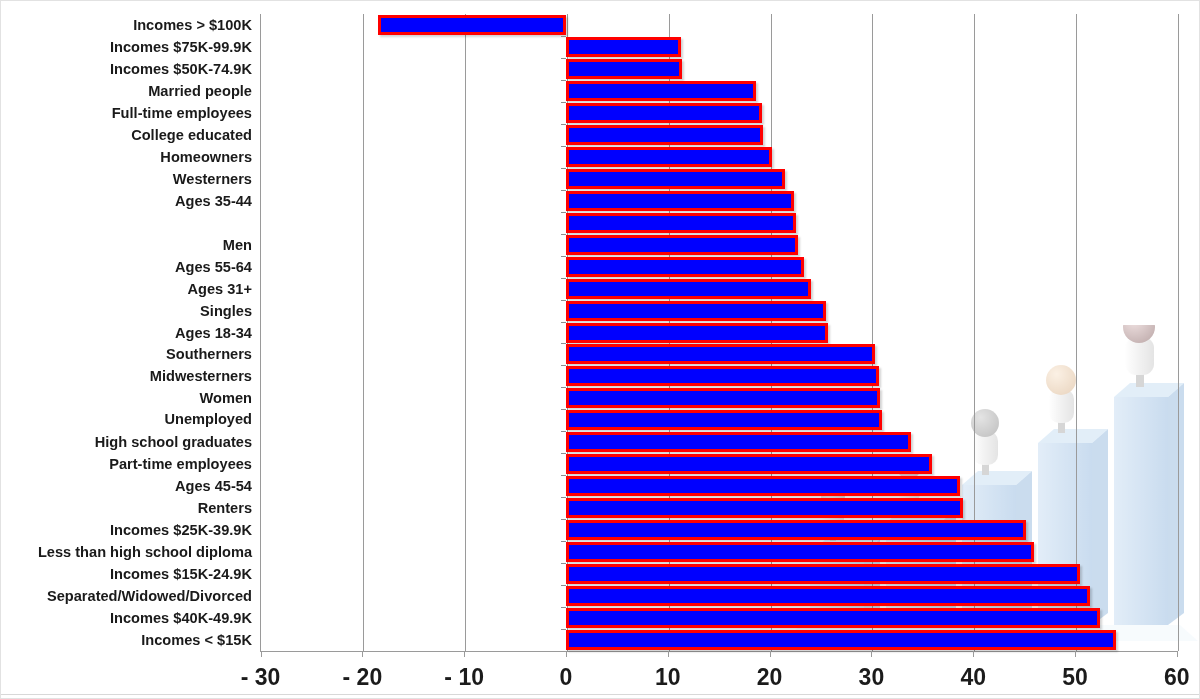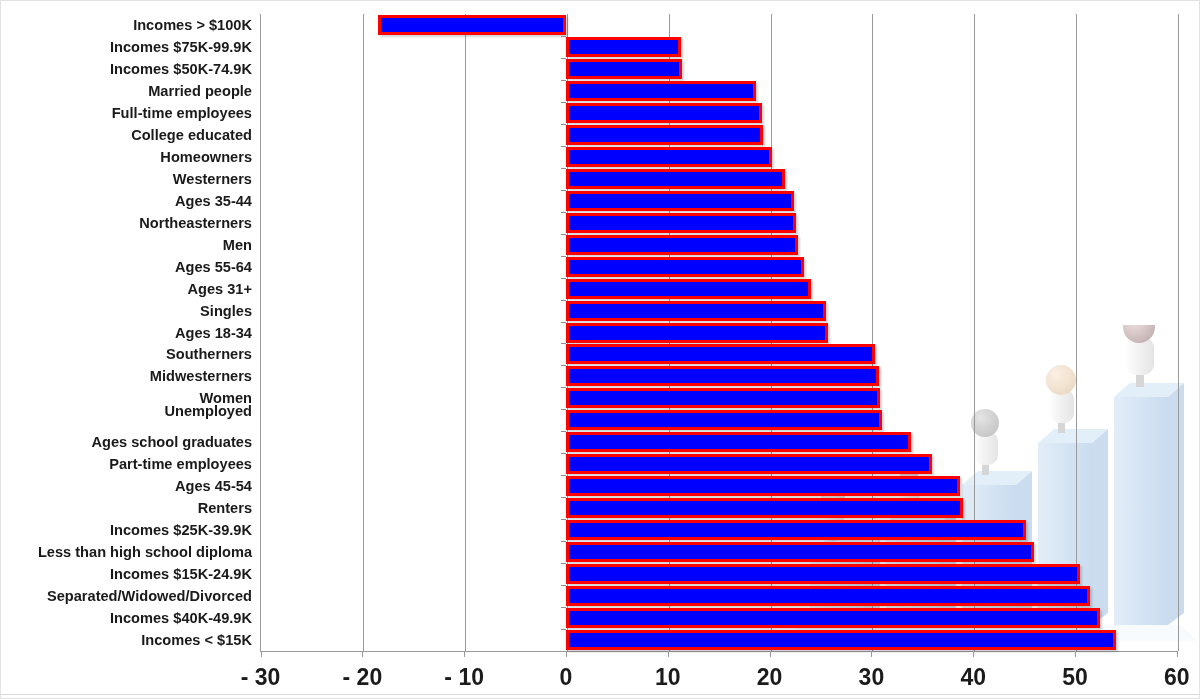--- a/index.html
+++ b/index.html
@@ -157,31 +157,30 @@
   <div id="labels">
       <div class="catlabel" style="top: 3.98276px;">Incomes &gt; $100K</div>
       <div class="catlabel" style="top: 25.9483px;">Incomes $75K-99.9K</div>
       <div class="catlabel" style="top: 47.9138px;">Incomes $50K-74.9K</div>
       <div class="catlabel" style="top: 69.8793px;">Married people</div>
       <div class="catlabel" style="top: 91.8448px;">Full-time employees</div>
       <div class="catlabel" style="top: 113.81px;">College educated</div>
       <div class="catlabel" style="top: 135.776px; margin-left: 20px;">Homeowners</div>
       <div class="catlabel" style="top: 157.741px;">Westerners</div>
       <div class="catlabel" style="top: 179.707px;">Ages 35-44</div>
-      <div class="catlabel" style="top: 201.672px;">Northeasterners</div>
       <div class="catlabel" style="top: 223.638px;">Men</div>
       <div class="catlabel" style="top: 245.603px;">Ages 55-64</div>
       <div class="catlabel" style="top: 267.569px;">Ages 31+</div>
       <div class="catlabel" style="top: 289.534px;">Singles</div>
       <div class="catlabel" style="top: 311.5px;">Ages 18-34</div>
       <div class="catlabel" style="top: 333.466px;">Southerners</div>
       <div class="catlabel" style="top: 355.431px; margin-left: 26px;">Midwesterners</div>
       <div class="catlabel" style="top: 377.397px;">Women</div>
-      <div class="catlabel" style="top: 390px; margin-left: 32px;">Unemployed</div>
-      <div class="catlabel" style="top: 421.328px;">Ages school graduates</div>
+      <div class="catlabel" style="top: 398px; margin-left: 32px;">Unemployed</div>
+      <div class="catlabel" style="top: 421.328px;">High school graduates</div>
       <div class="catlabel" style="top: 443.293px;">Part-time employees</div>
       <div class="catlabel" style="top: 465.259px;">Ages 45-54</div>
       <div class="catlabel" style="top: 487.224px;">Renters</div>
       <div class="catlabel" style="top: 509.19px;">Incomes $25K-39.9K</div>
       <div class="catlabel" style="top: 531.155px;">Less than high school diploma</div>
       <div class="catlabel" style="top: 553.121px;">Incomes $15K-24.9K</div>
       <div class="catlabel" style="top: 575.086px;">Separated/Widowed/Divorced</div>
       <div class="catlabel" style="top: 597.052px;">Incomes $40K-49.9K</div>
       <div class="catlabel" style="top: 619.017px;">Incomes &lt; $15K</div>
     </div>

